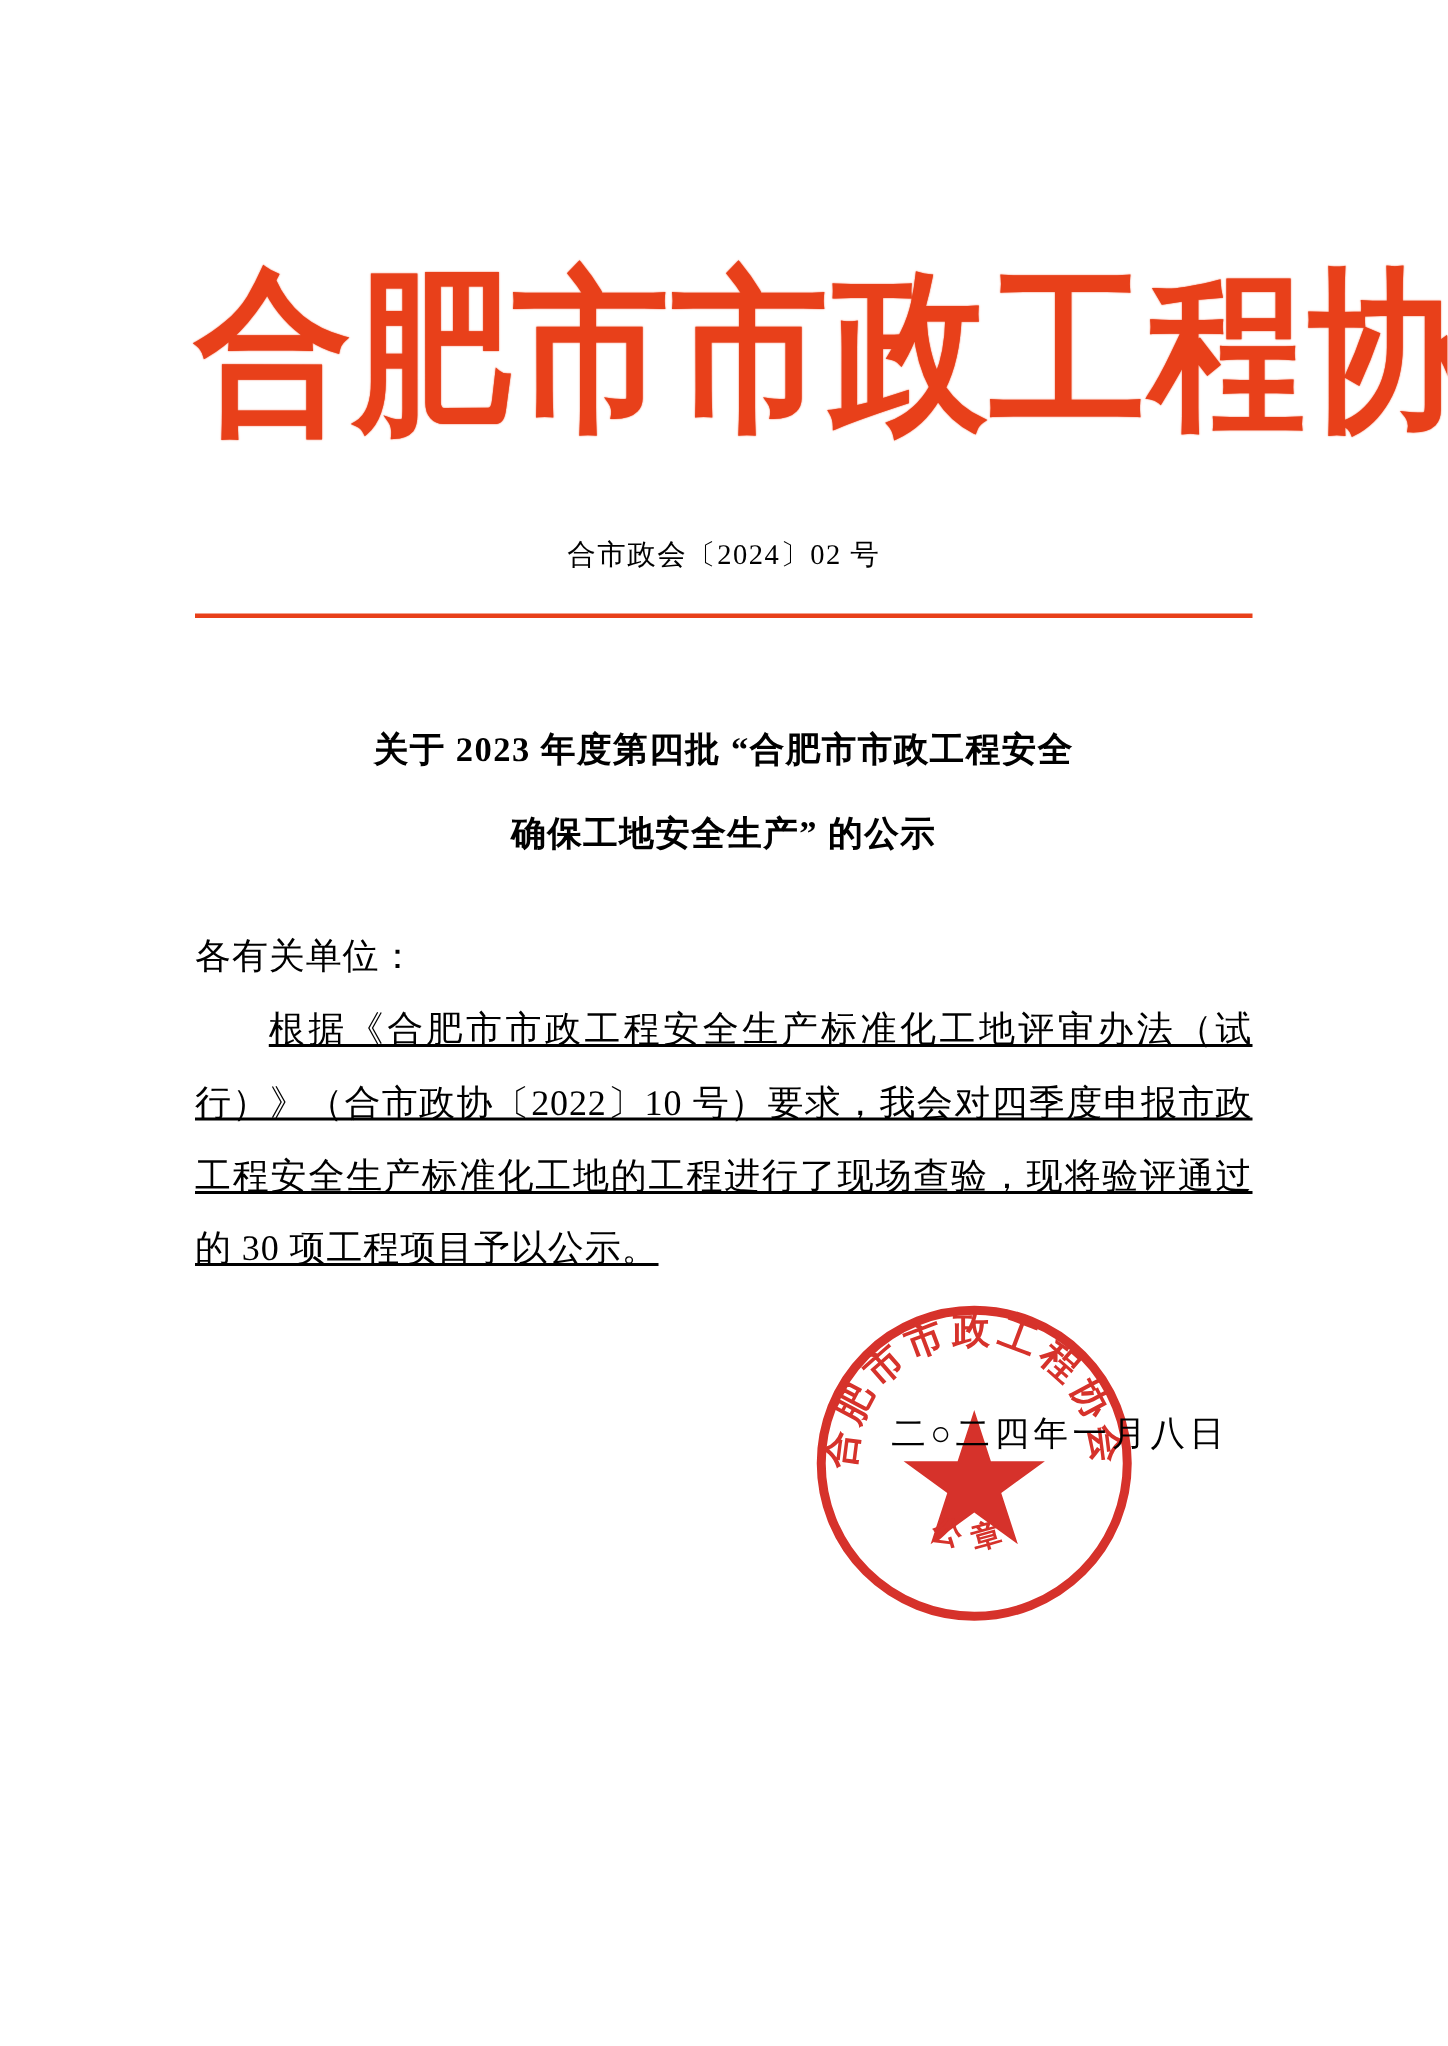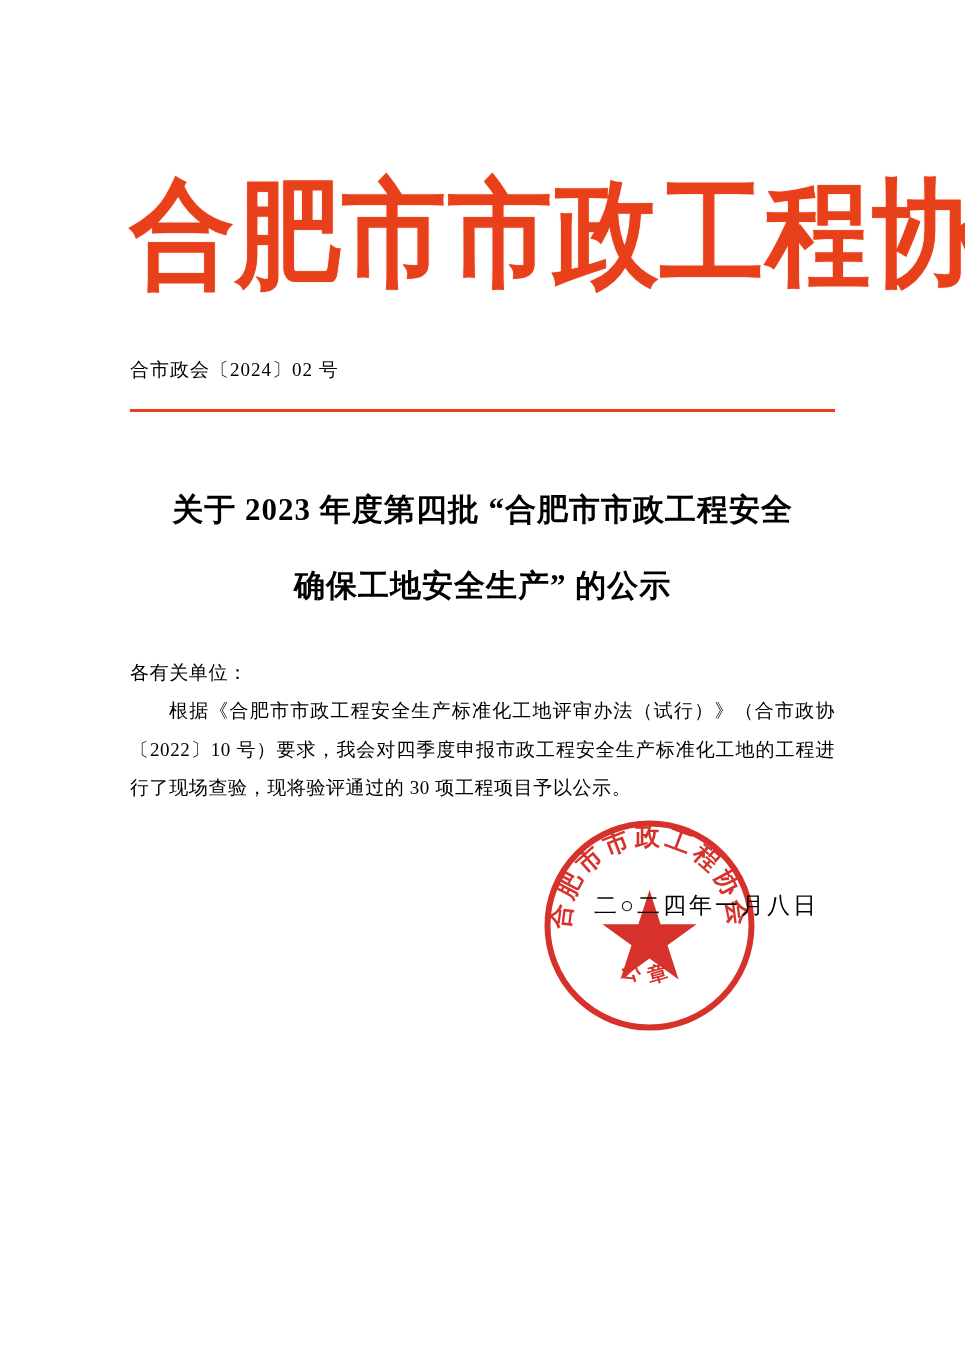--- a/index.html
+++ b/index.html
@@ -35,61 +35,63 @@
     line-height: 1.18;
     letter-spacing: 2px;
     white-space: nowrap;
     transform: scaleY(1.12);
     transform-origin: top center;
     text-shadow: 0 0 1px #E8401A;
   }
 
   
   .docnum {
+    text-align: center;
     margin-top: 86px;
     font-size: 19px;
     letter-spacing: 1px;
     font-family: "Liberation Serif", "DejaVu Serif", serif;
   }
 
   .redrule {
     margin-top: 26px;
     height: 3px;
     background: #E8401A;
     width: 100%;
   }
 
   
   .doctitle {
     margin-top: 60px;
     text-align: center;
-    font-size: 31px;
+    font-size: 23px;
     font-weight: bold;
     line-height: 2.45;
     letter-spacing: 1px;
     padding: 0 6px;
   }
 
   
   .body-text {
     margin-top: 30px;
-    font-size: 19px;
+    font-size: 24px;
     line-height: 2.03;
     letter-spacing: 0.6px;
     text-align: justify;
     text-justify: inter-ideograph;
   }
   .body-text p {
     margin: 0;
   }
   .salutation {
     text-indent: 0;
   }
   .indent2 {
     text-indent: 2.05em;
+    text-decoration: underline;
   }
 
   
   .sigblock {
     margin-top: 26px;
     position: relative;
     height: 170px;
   }
   .date-line {
     position: absolute;

